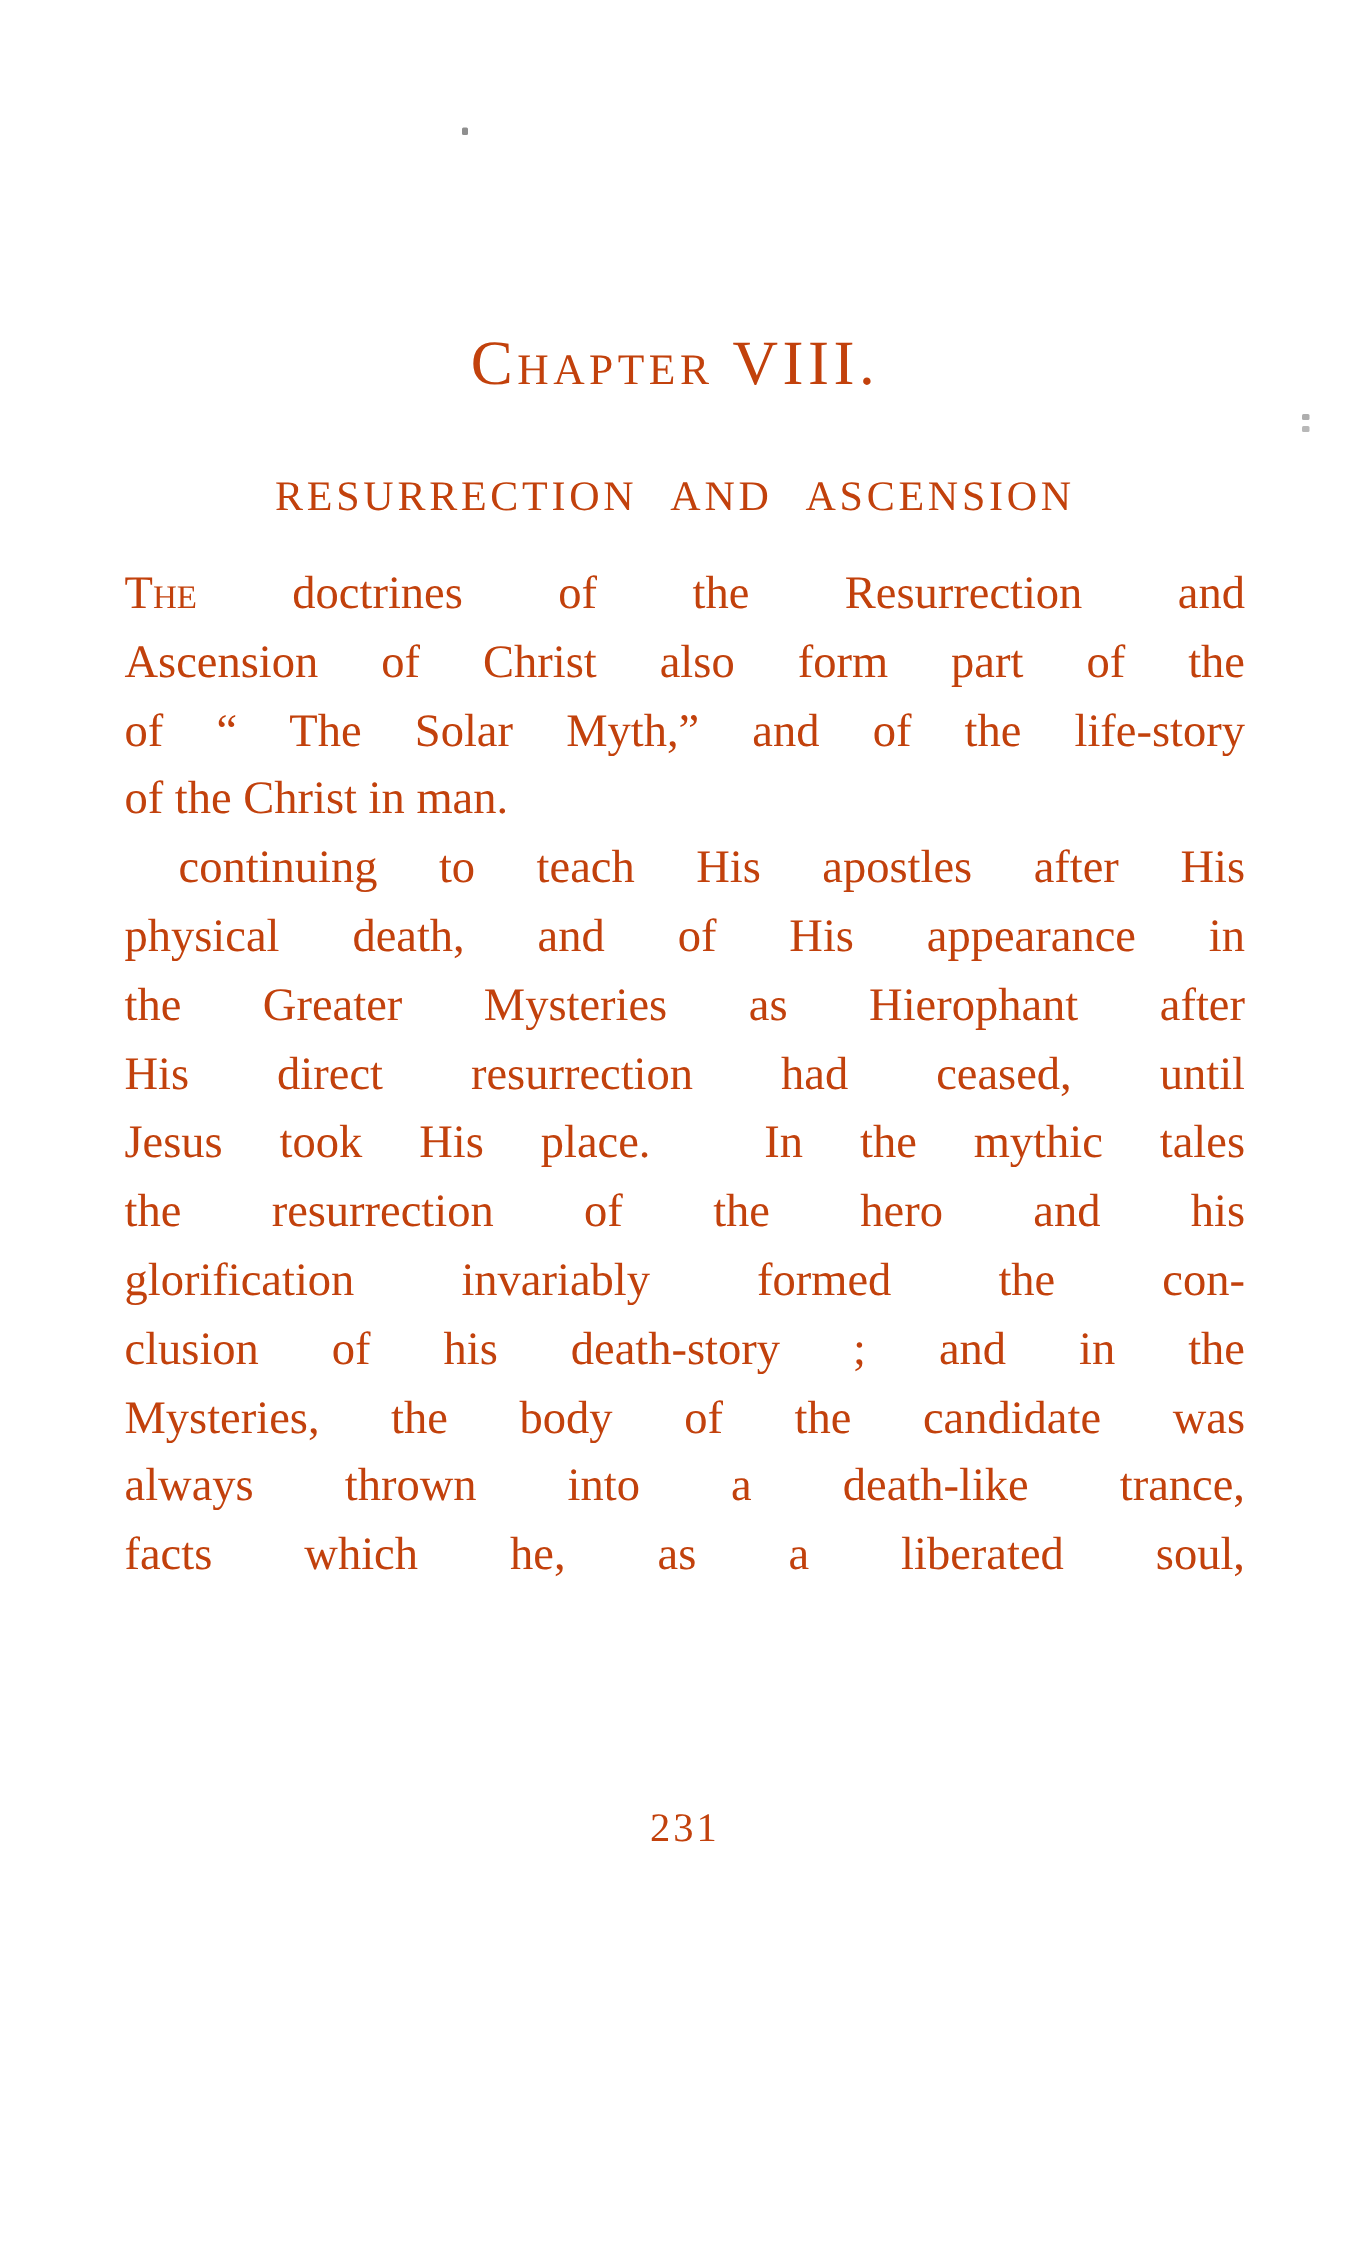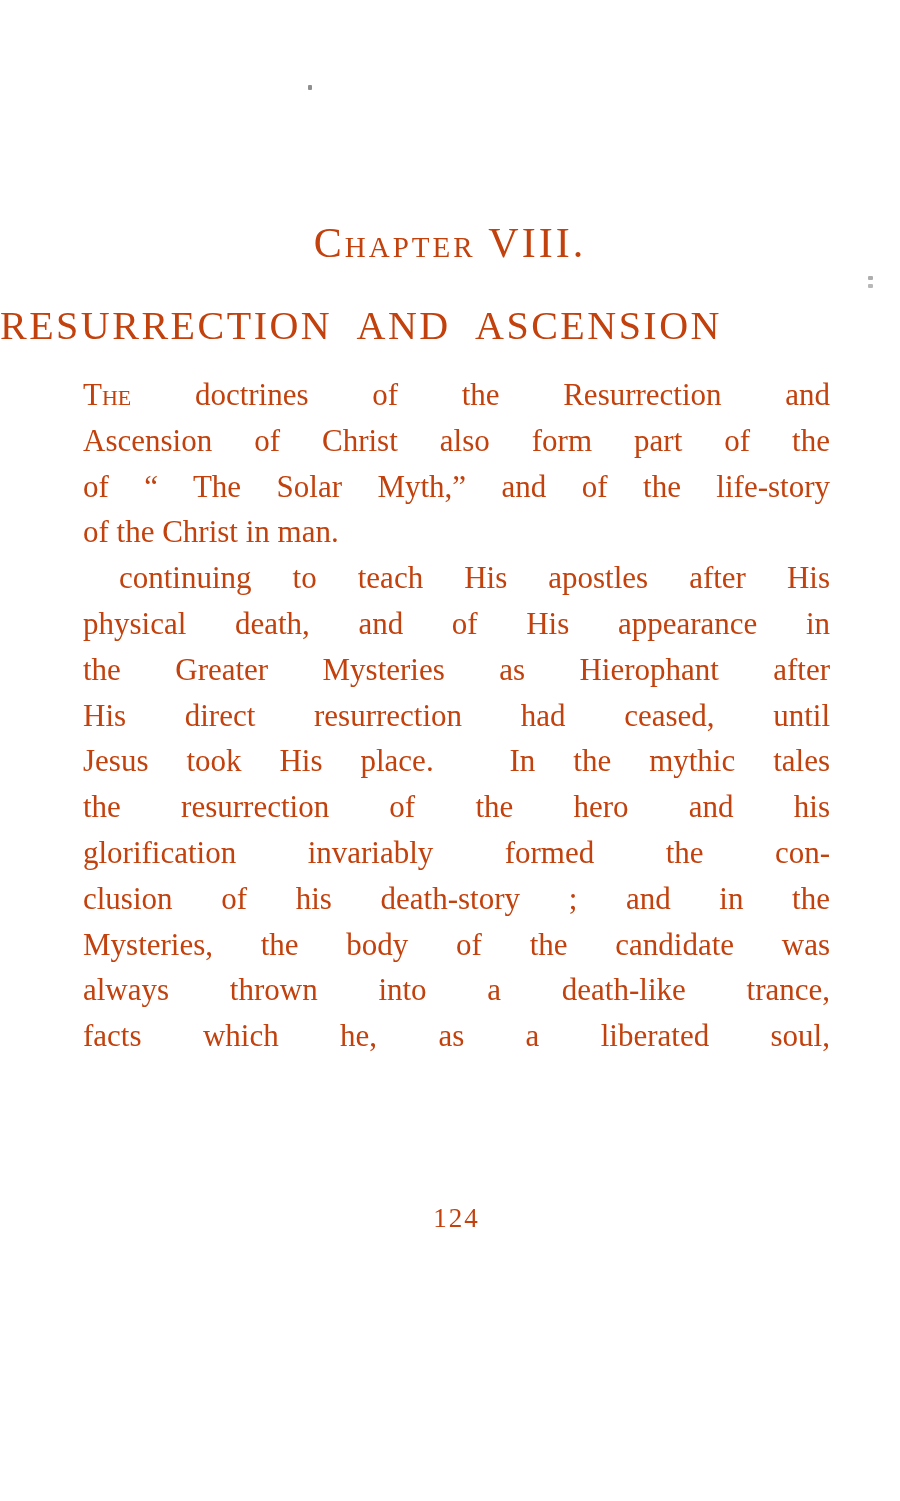--- a/index.html
+++ b/index.html
@@ -16,23 +16,23 @@
     position: absolute;
     top: 222px; left: 0; width: 100%;
     text-align: center;
     font-size: 42px;
     line-height: 1;
     font-variant: small-caps;
     letter-spacing: 3px;
   }
   .section {
     position: absolute;
-    top: 306px; left: 0; width: 100%;
-    text-align: left;
-    font-size: 40px;
+    top: 318px; left: 0; width: 100%;
+    text-align: center;
+    font-size: 28px;
     line-height: 1;
     letter-spacing: 2.5px;
     word-spacing: 14px;
   }
   .body-text {
     position: absolute;
     top: 372px; left: 83px; width: 747px;
     font-size: 31px;
     line-height: 45.8px;
   }
@@ -85,18 +85,18 @@
         <div class="line">Jesus took His place.&nbsp; In the mythic tales</div>
         <div class="line">the resurrection of the hero and his</div>
         <div class="line">glorification invariably formed the con-</div>
         <div class="line">clusion of his death-story ; and in the</div>
         <div class="line">Mysteries, the body of the candidate was</div>
         <div class="line">always thrown into a death-like trance,</div>
         <div class="line">facts which he, as a liberated soul,</div>
       </div>
     </div>
 
-  <div class="folio">124</div>
+  <div class="folio">231</div>
 
   <div class="speck speck-1"></div>
   <div class="speck speck-2a"></div>
   <div class="speck speck-2b"></div>
 </div>
 
 </body></html>

